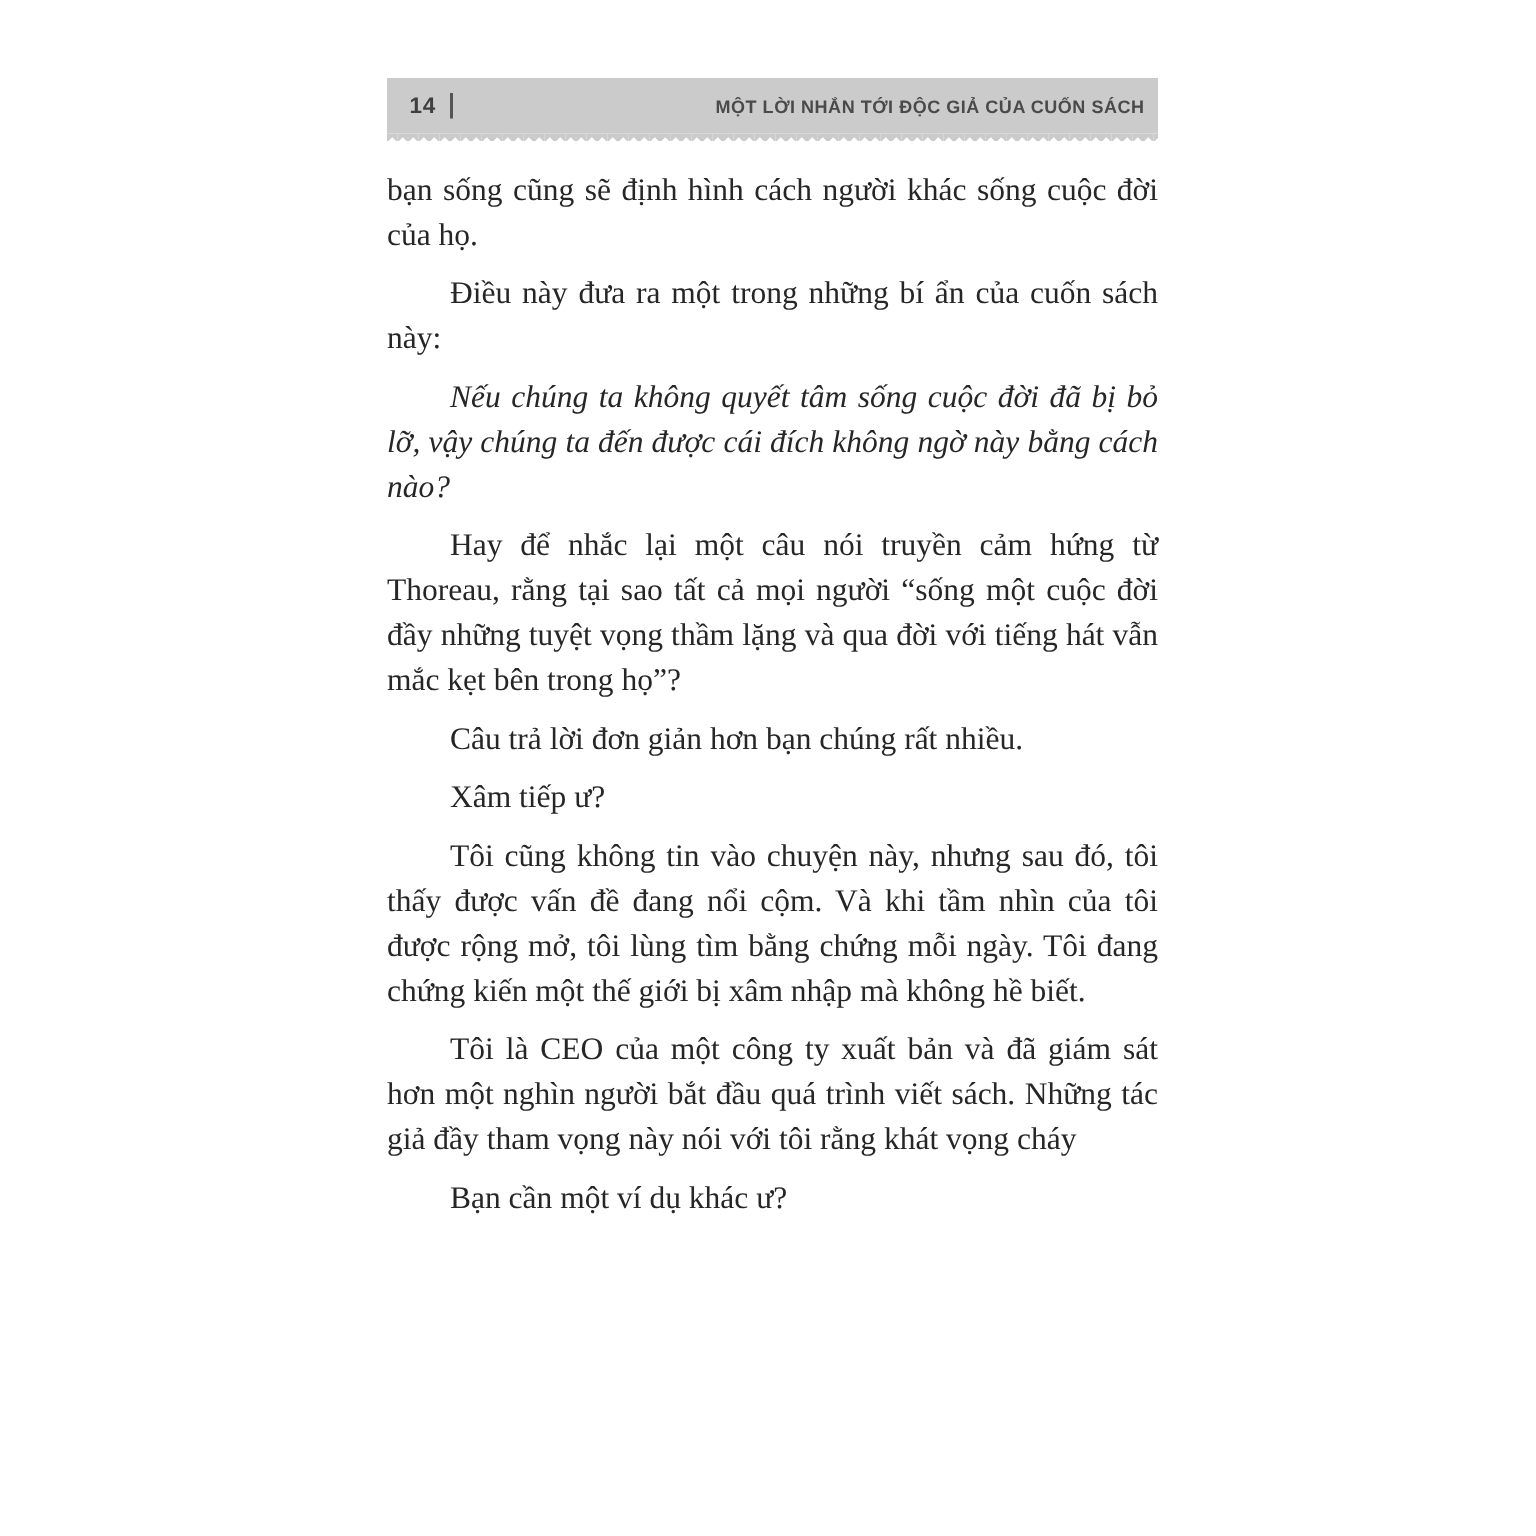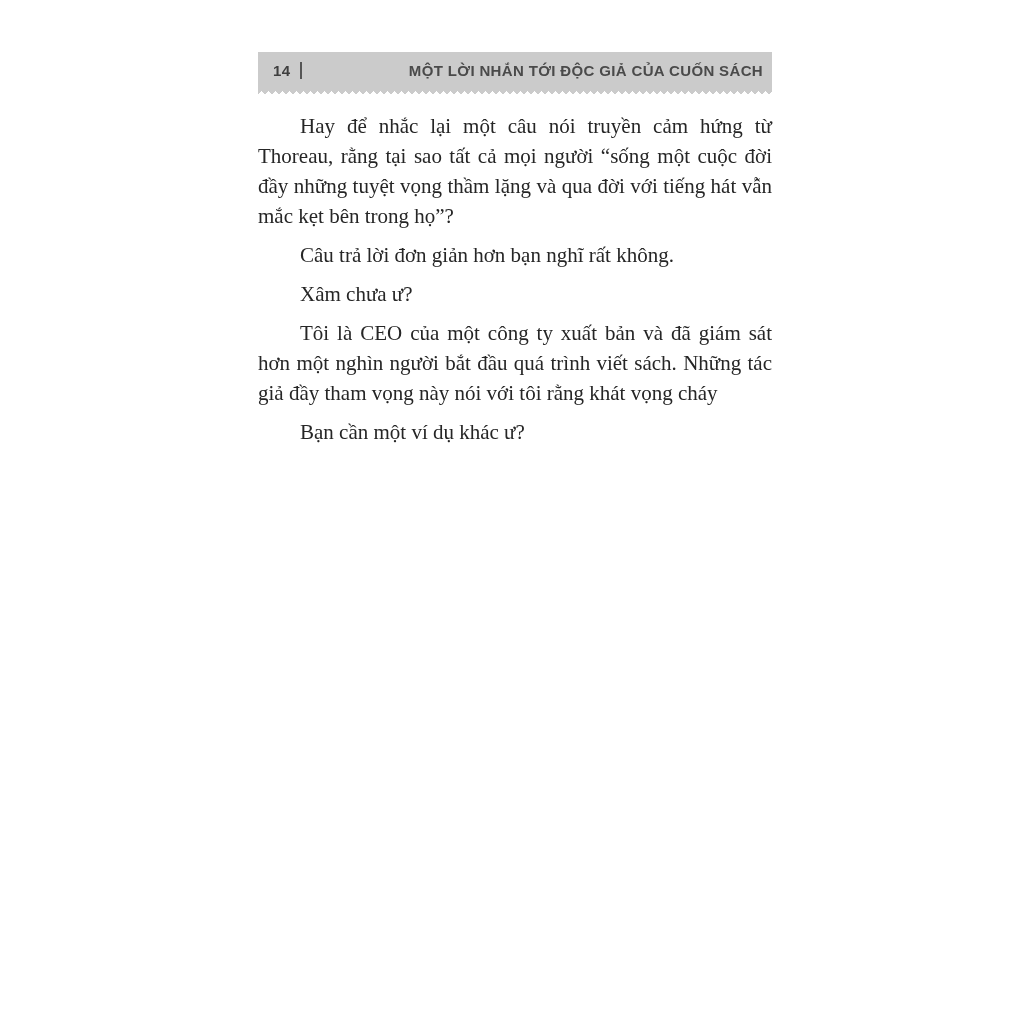--- a/index.html
+++ b/index.html
@@ -53,21 +53,21 @@
     font-weight:700;
     color:#3f3f3f;
     letter-spacing:0.5px;
   }
   .page-number-divider{
     width:2px;height:17px;
     background:#555555;
   }
   .running-head{
     font-family:"Liberation Sans","DejaVu Sans",sans-serif;
-    font-size:15px;
+    font-size:12px;
     font-weight:700;
     letter-spacing:0.35px;
     color:var(--header-text);
     white-space:nowrap;
   }
   
   .text-block{
     position:absolute;
     left:258px;top:111px;
     width:514px;
@@ -90,20 +90,24 @@
 
   <div class="header-bar">
     <div class="page-num-group">
       <span class="page-number">14</span>
       <span class="page-number-divider"></span>
     </div>
     <span class="running-head">MỘT LỜI NHẮN TỚI ĐỘC GIẢ CỦA CUỐN SÁCH</span>
   </div>
 
   <div class="text-block">
+      <p class="no-indent"><span>bạn sống cũng sẽ định hình cách người khác sống cuộc đời của họ.</span></p>
+      <p><span>Điều này đưa ra một trong những bí ẩn của cuốn sách này:</span></p>
+      <p><em>Nếu chúng ta không quyết tâm sống cuộc đời đã bị bỏ lỡ, vậy chúng ta đến được cái đích không ngờ này bằng cách nào?</em></p>
       <p><span>Hay để nhắc lại một câu nói truyền cảm hứng từ Thoreau, rằng tại sao tất cả mọi người “sống một cuộc đời đầy những tuyệt vọng thầm lặng và qua đời với tiếng hát vẫn mắc kẹt bên trong họ”?</span></p>
-      <p><span>Câu trả lời đơn giản hơn bạn nghĩ rất không.</span></p>
-      <p><span>Xâm chưa ư?</span></p>
+      <p><span>Câu trả lời đơn giản hơn bạn chúng rất nhiều.</span></p>
+      <p><span>Xâm tiếp ư?</span></p>
+      <p><span>Tôi cũng không tin vào chuyện này, nhưng sau đó, tôi thấy được vấn đề đang nổi cộm. Và khi tầm nhìn của tôi được rộng mở, tôi lùng tìm bằng chứng mỗi ngày. Tôi đang chứng kiến một thế giới bị xâm nhập mà không hề biết.</span></p>
       <p><span>Tôi là CEO của một công ty xuất bản và đã giám sát hơn một nghìn người bắt đầu quá trình viết sách. Những tác giả đầy tham vọng này nói với tôi rằng khát vọng cháy</span></p>
       <p><span>Bạn cần một ví dụ khác ư?</span></p>
     </div>
 
 </div>
 
 </body></html>

